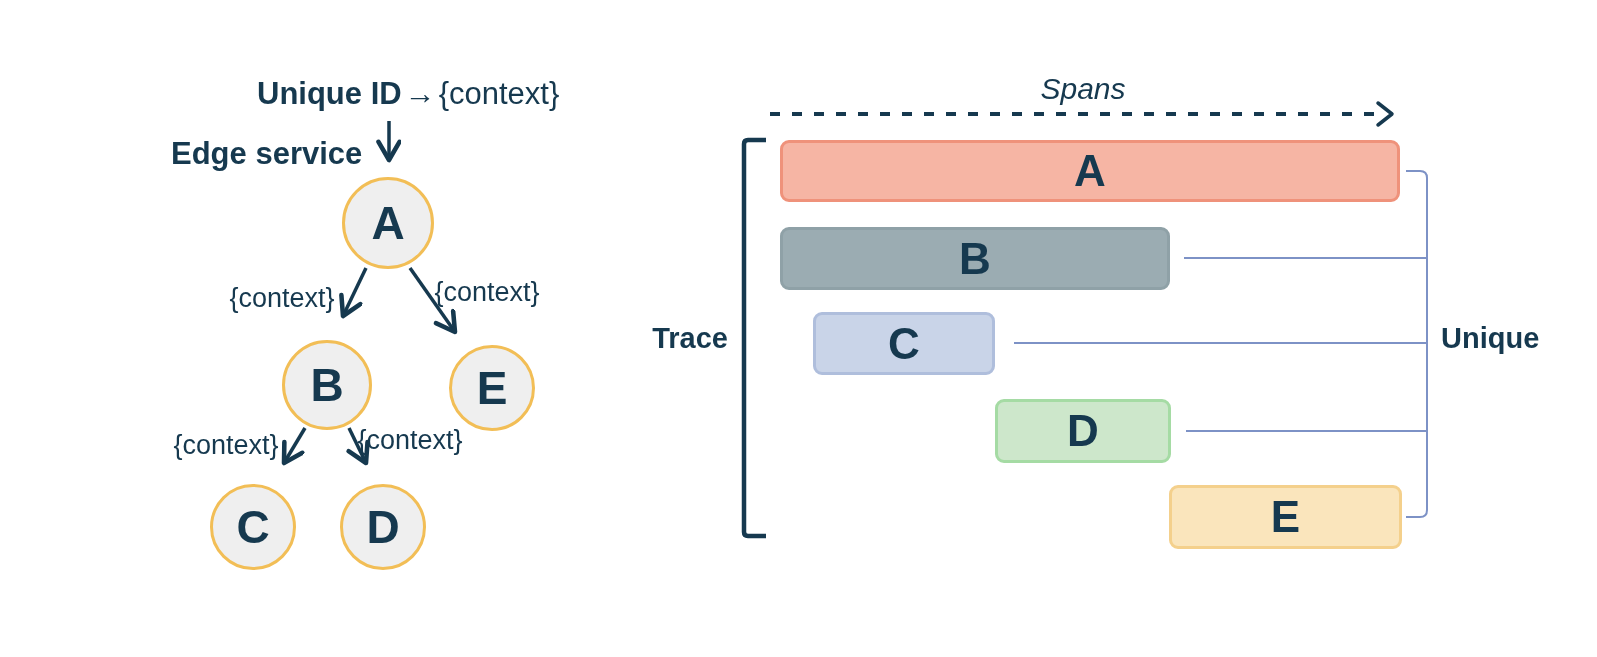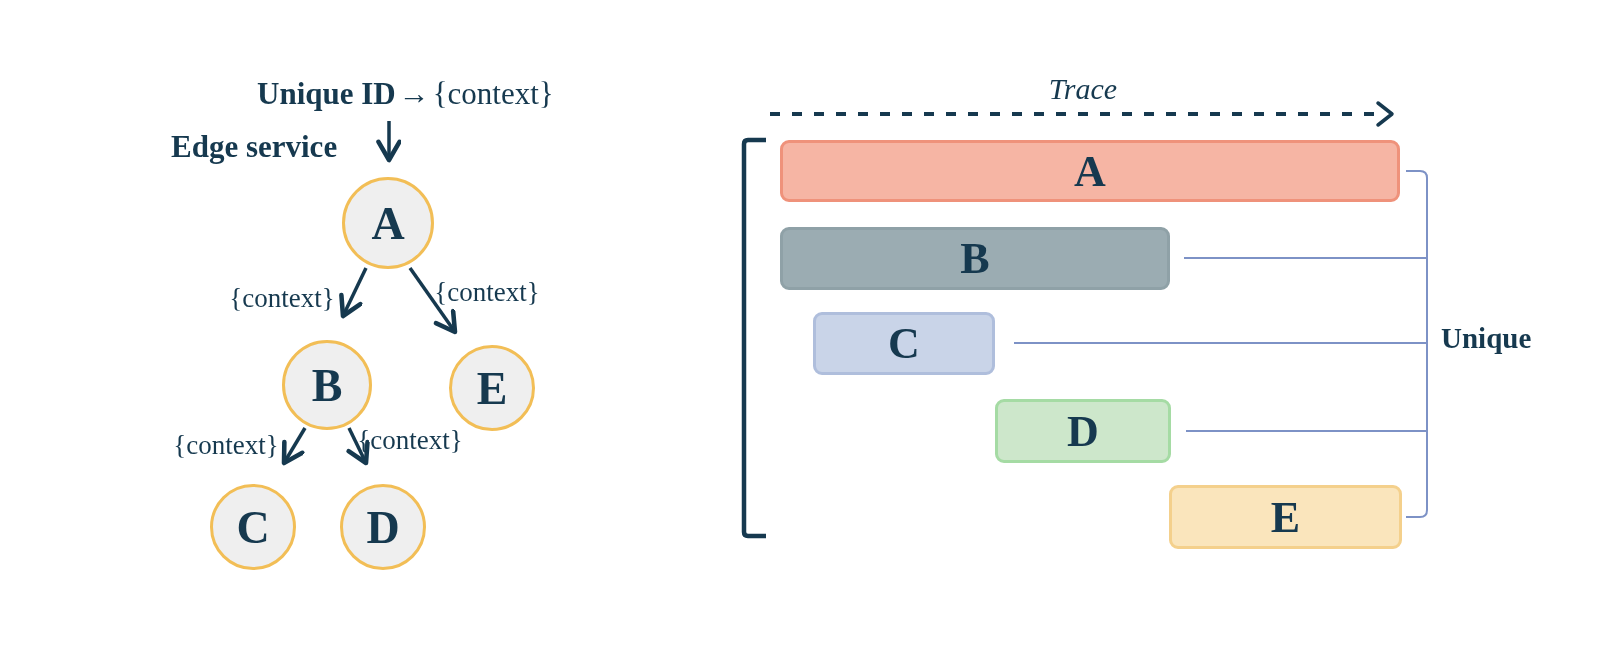--- a/index.html
+++ b/index.html
@@ -12,21 +12,20 @@
     font-family: "Liberation Sans", sans-serif;
     background: #ffffff;
     color: var(--navy);
     overflow: hidden;
   }
   #canvas {
     position: relative;
     width: 1597px;
     height: 657px;
     background: #ffffff;
-    font-family: Liberation Serif, serif;
   }
   svg.layer {
     position: absolute;
     left: 0; top: 0;
     width: 1597px; height: 657px;
   }
   .stroke-navy { stroke: var(--navy); }
   .stroke-conn { stroke: var(--conn); }
 
   .abs { position: absolute; }
@@ -34,21 +33,21 @@
   .title-line {
     left: 257px; top: 76px;
     font-size: 31px;
     white-space: nowrap;
     color: var(--navy);
   }
   .title-line .b { font-weight: bold; }
   .title-line .arrow { font-weight: 400; padding: 0 3px; }
 
   .edge-service {
-    left: 171px; top: 129px;
+    left: 171px; top: 136px;
     font-size: 31px;
     font-weight: bold;
     white-space: nowrap;
   }
 
   .ctx-label {
     font-size: 27px;
     font-weight: 400;
     white-space: nowrap;
     transform: translateX(-50%);
@@ -151,21 +150,22 @@
   <div class="node-circle" style="left: 449px; top: 345px; width: 86px; height: 86px; background: rgb(239, 239, 239); border-color: rgb(242, 190, 86);">
     <span>E</span>
   </div>
   <div class="node-circle" style="left: 210px; top: 484px; width: 86px; height: 86px; background: rgb(239, 239, 239); border-color: rgb(242, 190, 86);">
     <span>C</span>
   </div>
   <div class="node-circle" style="left: 340px; top: 484px; width: 86px; height: 86px; background: rgb(239, 239, 239); border-color: rgb(242, 190, 86);">
     <span>D</span>
   </div>
 
-  <div class="abs time-label">Trace</div>
+  <div class="abs time-label">Spans</div>
+  <div class="abs trace-label">Trace</div>
   <div class="abs spans-label">Unique</div>
 
   <div class="span-bar" style="left: 780px; top: 140px; width: 620px; height: 62px; background: rgb(246, 181, 164); border-color: rgb(239, 146, 123);">
     <span>A</span>
   </div>
   <div class="span-bar" style="left: 780px; top: 227px; width: 390px; height: 63px; background: rgb(155, 172, 178); border-color: rgb(143, 161, 167);">
     <span>B</span>
   </div>
   <div class="span-bar" style="left: 813px; top: 312px; width: 182px; height: 63px; background: rgb(201, 212, 232); border-color: rgb(175, 190, 220);">
     <span>C</span>

